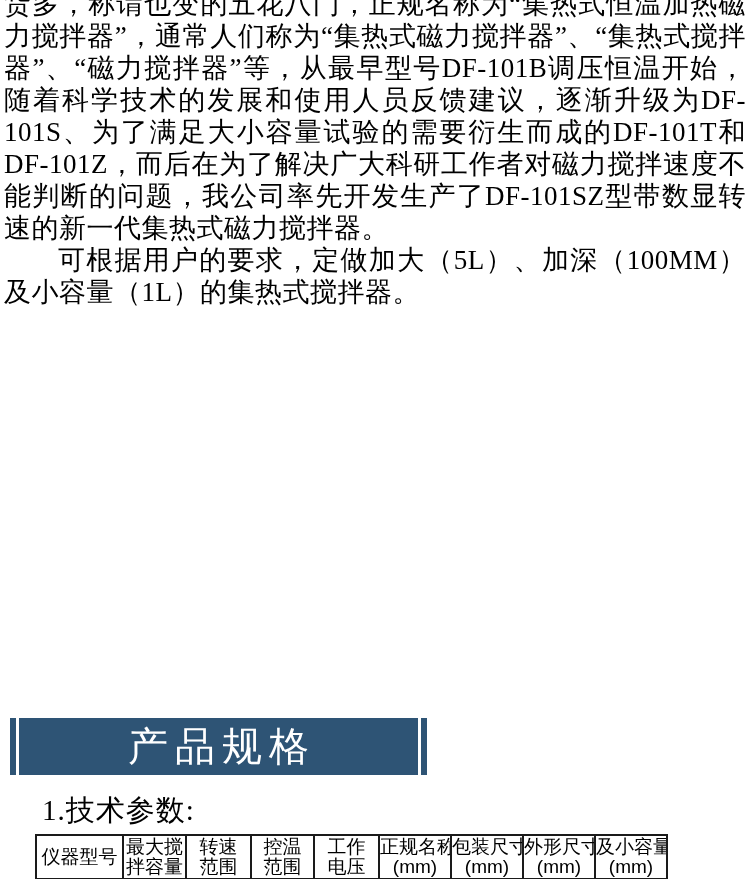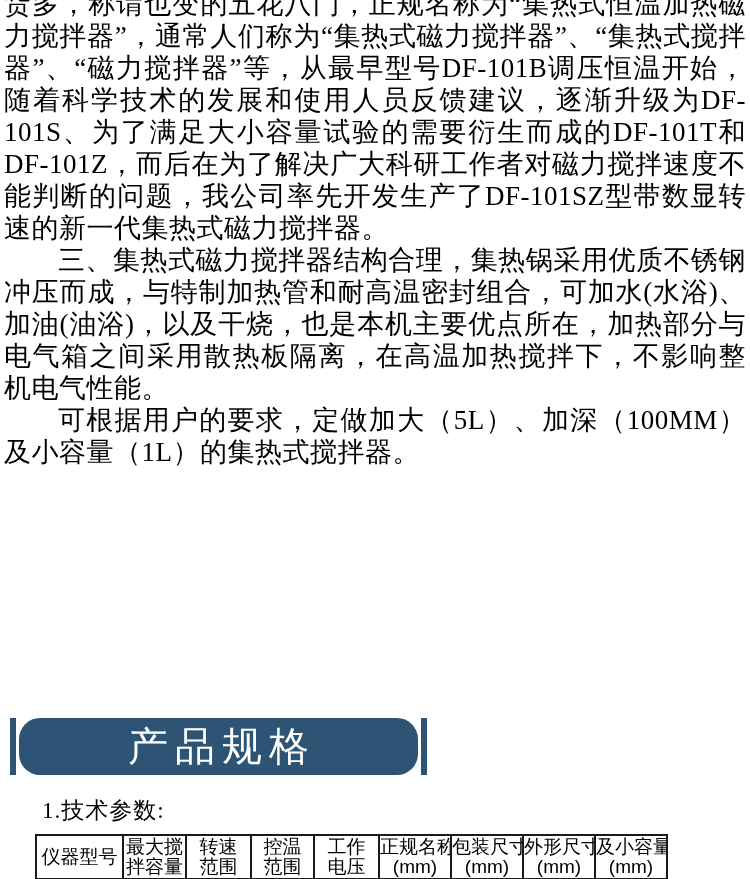--- a/index.html
+++ b/index.html
@@ -29,32 +29,32 @@
   
   .banner {
     display: flex; align-items: stretch;
     margin: 24px 0 0 10px;
     height: 57px; width: 417px;
   }
   .banner .bar { width: 7px; background: var(--accent); }
   .banner .gap { width: 4px; background: transparent; }
   .banner-box {
     width: 472px; background: var(--accent);
-    display: flex; align-items: center; justify-content: center; border-radius: 21px;
+    display: flex; align-items: center; justify-content: center;
   }
   .banner-box span {
     color: #ffffff; font-size: 40px; letter-spacing: 7px;
     padding-left: 7px; 
     font-family: "Liberation Serif", serif;
   }
 
   
   .spec-heading {
     margin: 19px 0 7px 42px;
-    font-size: 23px; font-weight: normal;
+    font-size: 29px; font-weight: normal;
     line-height: 33px; letter-spacing: 1px;
   }
 
   
   .spec-table {
     margin-left: 35px;
     border-collapse: collapse;
     table-layout: fixed;
     width: 631px;
     font-family: "Liberation Sans", sans-serif;
@@ -72,21 +72,20 @@
   }
   .spec-table thead th { height: 41px; margin-left: 28px; }
 </style>
 </head>
 <body>
 
 <div class="page">
 
   <section class="intro">
     <p>货多，称谓也变的五花八门，正规名称为“集热式恒温加热磁力搅拌器”，通常人们称为“集热式磁力搅拌器”、“集热式搅拌器”、“磁力搅拌器”等，从最早型号DF-101B调压恒温开始，随着科学技术的发展和使用人员反馈建议，逐渐升级为DF-101S、为了满足大小容量试验的需要衍生而成的DF-101T和DF-101Z，而后在为了解决广大科研工作者对磁力搅拌速度不能判断的问题，我公司率先开发生产了DF-101SZ型带数显转速的新一代集热式磁力搅拌器。</p>
-    <p class="indent">三、集热式磁力搅拌器结构合理，集热锅采用优质不锈钢冲压而成，与特制加热管和耐高温密封组合，可加水(水浴)、加油(油浴)，以及干烧，也是本机主要优点所在，加热部分与电气箱之间采用散热板隔离，在高温加热搅拌下，不影响整机电气性能。</p>
     <p class="indent">可根据用户的要求，定做加大（5L）、加深（100MM）及小容量（1L）的集热式搅拌器。</p>
   </section>
 
   <div class="banner">
     <span class="bar"></span>
     <span class="gap"></span>
     <div class="banner-box">
       <span>产品规格</span>
     </div>
     <span class="gap"></span>

